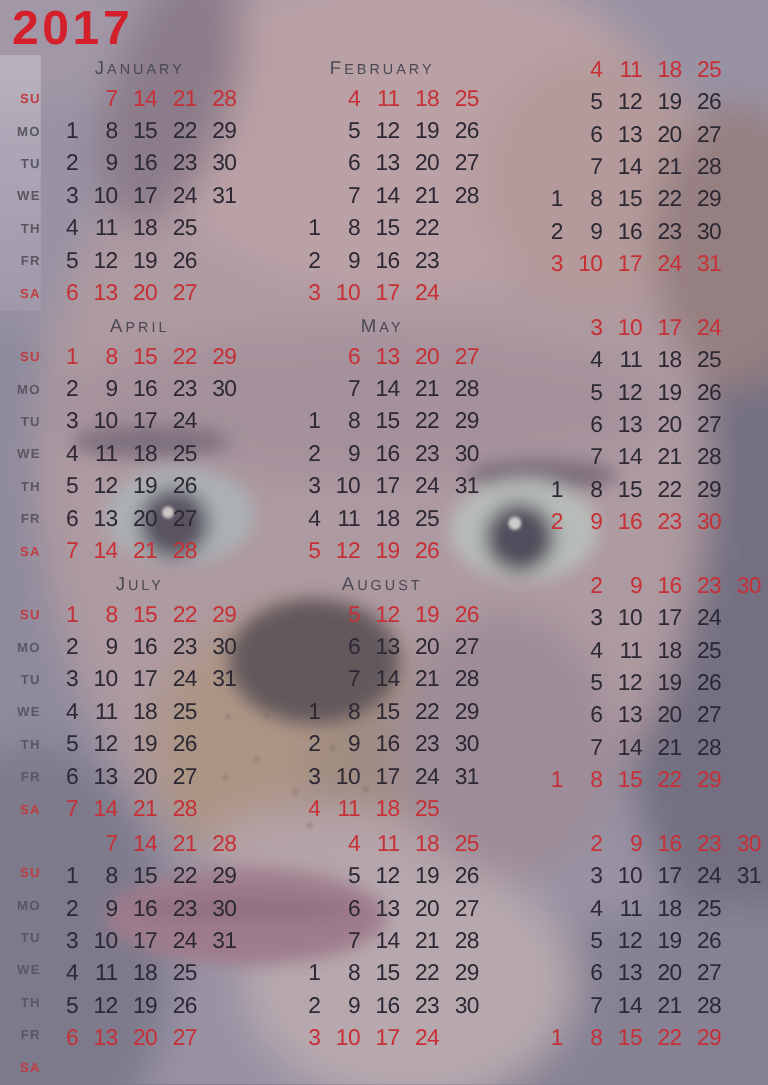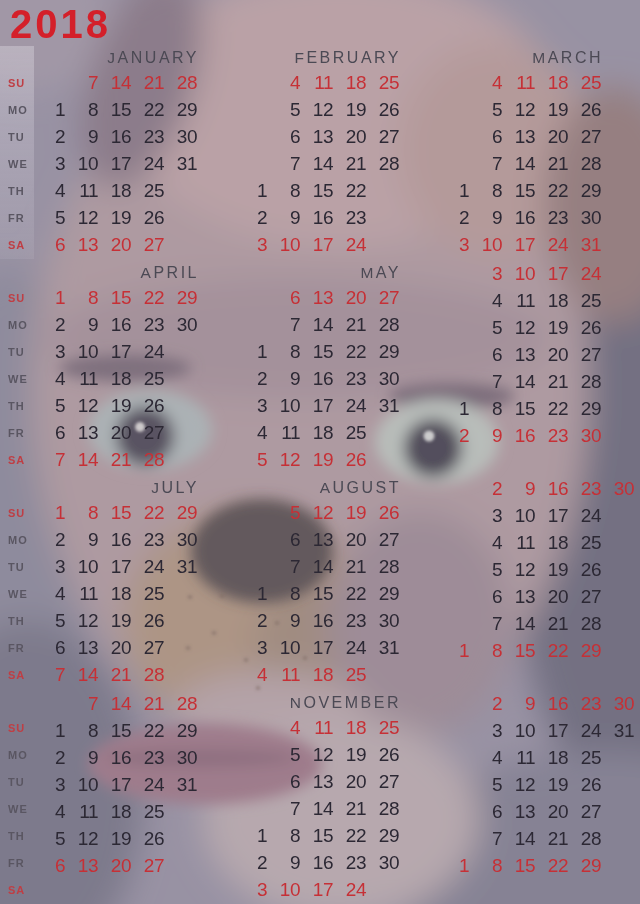--- a/index.html
+++ b/index.html
@@ -5,28 +5,28 @@
   html,body{margin:0;padding:0;background:#222;}
   .page{position:relative;width:640px;height:904px;overflow:hidden;
         font-family:"Liberation Sans",sans-serif;background:#9a93a4;}
   .bg{position:absolute;inset:0;width:640px;height:904px;display:block;}
   .overlay{position:absolute;inset:0;background:rgba(151,145,164,0.38);pointer-events:none;}
   .content{position:absolute;inset:0;}
   .year{position:absolute;top:2px;left:10px;font-size:40px;font-weight:700;
         letter-spacing:3px;color:var(--red,#d4202a);}
   #bands{position:absolute;top:46px;left:0;right:0;}
   .band{display:flex;margin-bottom:2px;}
-  .labels{width:34px;box-sizing:border-box;padding-top:24px;}
+  .labels{width:34px;box-sizing:border-box;padding-top:24px;text-align:right;}
   .band-0 .labels{background:linear-gradient(180deg,rgba(240,237,244,.30),rgba(240,237,244,.08));}
   .wd{height:27px;line-height:27px;font-size:11px;font-weight:700;letter-spacing:1px;
       color:var(--label,#5a5662);padding-left:8px;}
   .wd.red{color:var(--label-red,#bf3e44);}
   .month{width:202px;}
-  .mname{width:165px;height:24px;line-height:23px;text-align:right;text-transform:uppercase;
-         font-size:16px;letter-spacing:2.5px;color:var(--month,#4b4954);}
+  .mname{width:165px;height:24px;line-height:23px;text-align:center;text-transform:uppercase;
+         font-size:12px;letter-spacing:2.5px;color:var(--month,#4b4954);}
   .mname::first-letter{font-size:15.5px;}
   .grid{display:grid;grid-template-columns:repeat(6,33px);grid-auto-rows:27px;padding-left:6px;}
   .cell{text-align:right;font-size:19px;line-height:26px;color:var(--num,#2c2834);
         padding-right:8px;box-sizing:border-box;letter-spacing:-0.5px;}
   .cell.red{color:var(--num-red,#c63036);}
 </style>
 </head>
 <body>
 
 <div class="page">
@@ -85,21 +85,21 @@
           <circle cx="222" cy="596" r="2.2"></circle>
         <circle cx="188" cy="648" r="2.2"></circle>
           <circle cx="258" cy="688" r="2.2"></circle>
         <circle cx="160" cy="620" r="2.2"></circle>
       </g>
     </g>
   </svg>
   <div class="overlay"></div>
 
   <div class="content">
-    <div class="year">2018</div>
+    <div class="year">2017</div>
     <div id="bands">
         <div class="band band-0">
           <div class="labels">
             <div class="wd red">SU</div>
             <div class="wd">MO</div>
             <div class="wd">TU</div>
             <div class="wd">WE</div>
             <div class="wd">TH</div>
             <div class="wd">FR</div>
             <div class="wd red">SA</div>
@@ -192,21 +192,20 @@
               <div class="cell"></div>
               <div class="cell red">3</div>
               <div class="cell red">10</div>
               <div class="cell red">17</div>
               <div class="cell red">24</div>
               <div class="cell red"></div>
               <div class="cell red"></div>
             </div>
           </div>
           <div class="month">
-            <div class="mname">March</div>
             <div class="grid">
               <div class="cell red"></div>
               <div class="cell red">4</div>
               <div class="cell red">11</div>
               <div class="cell red">18</div>
               <div class="cell red">25</div>
               <div class="cell red"></div>
               <div class="cell"></div>
               <div class="cell">5</div>
               <div class="cell">12</div>
@@ -598,21 +597,20 @@
               <div class="cell"></div>
               <div class="cell red">6</div>
               <div class="cell red">13</div>
               <div class="cell red">20</div>
               <div class="cell red">27</div>
               <div class="cell red"></div>
               <div class="cell red"></div>
             </div>
           </div>
           <div class="month">
-            <div class="mname">November</div>
             <div class="grid">
               <div class="cell red"></div>
               <div class="cell red">4</div>
               <div class="cell red">11</div>
               <div class="cell red">18</div>
               <div class="cell red">25</div>
               <div class="cell red"></div>
               <div class="cell"></div>
               <div class="cell">5</div>
               <div class="cell">12</div>

